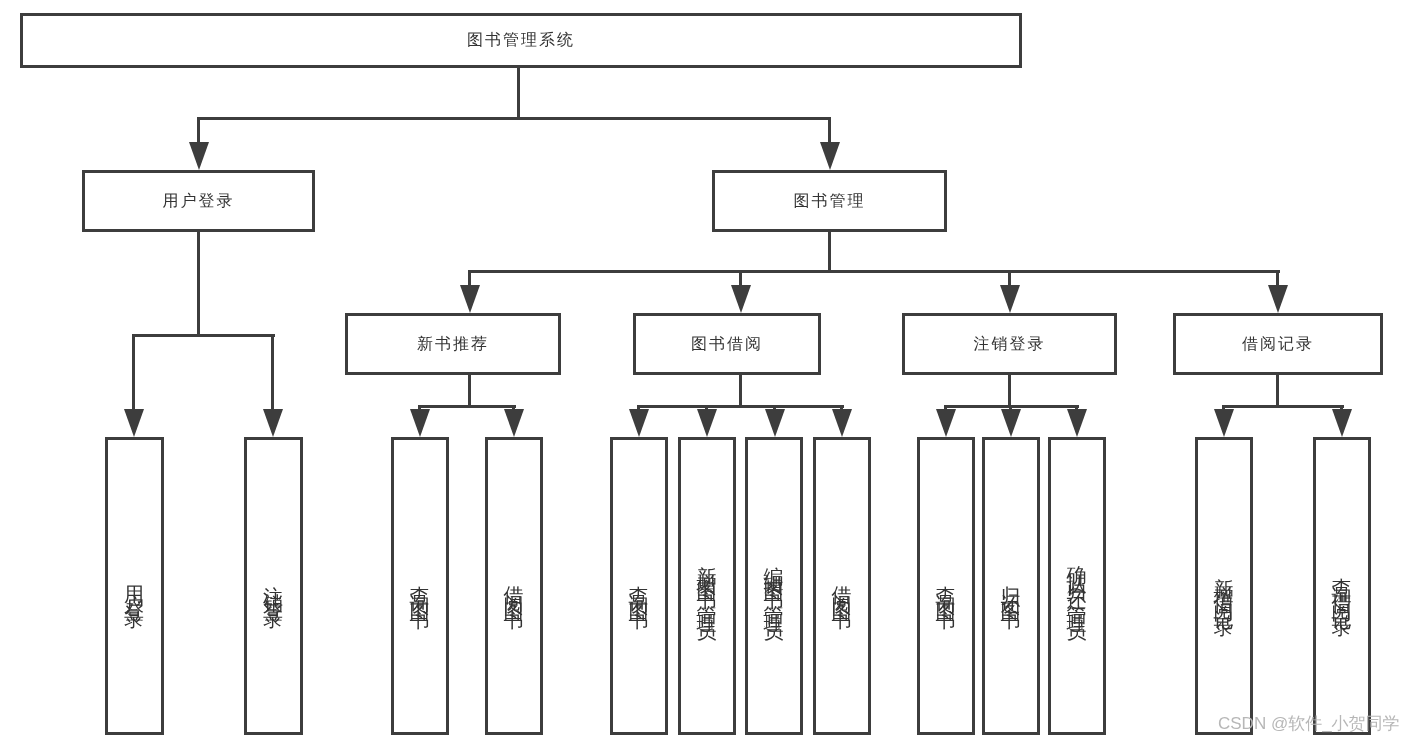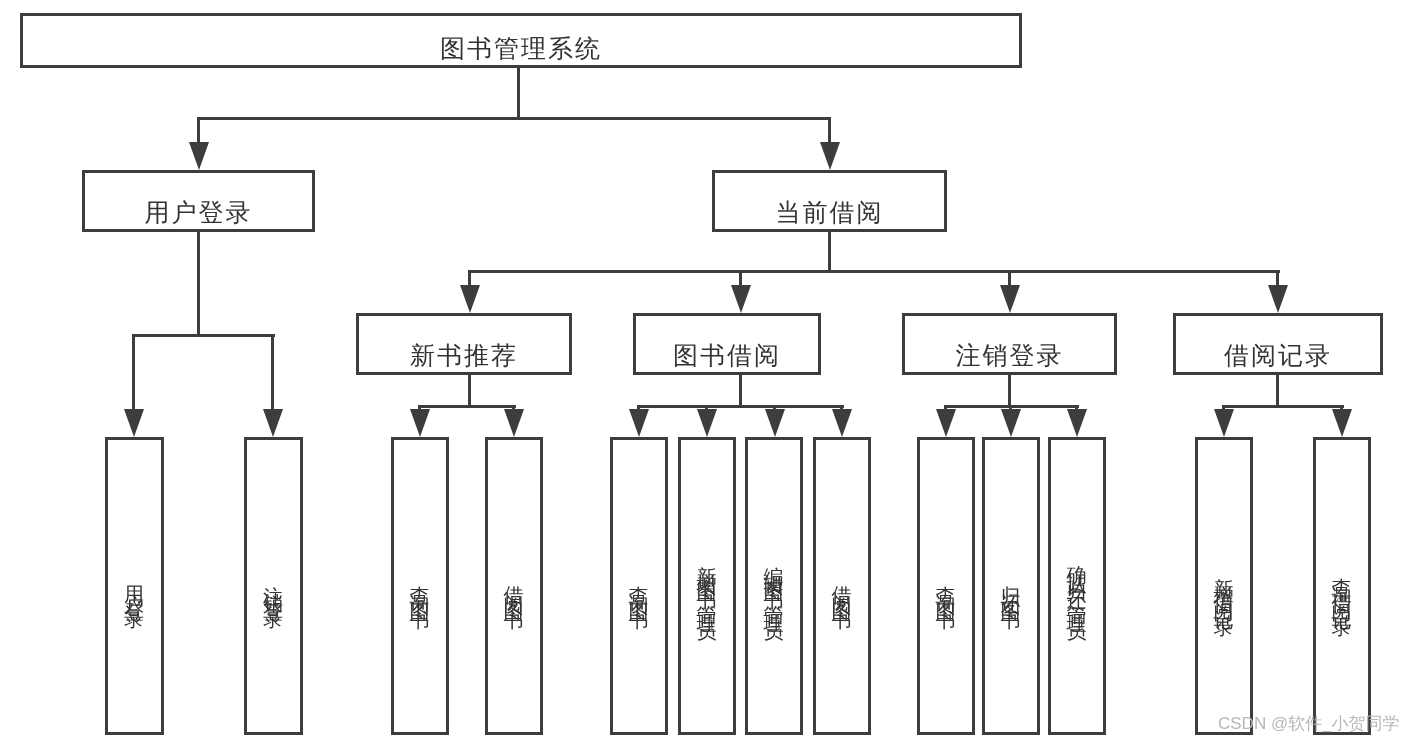--- a/index.html
+++ b/index.html
@@ -19,21 +19,21 @@
   }
   .box{
     position:absolute;
     box-sizing:border-box;
     border:3px solid var(--line);
     background:#fff;
     display:flex;
     align-items:center;
     justify-content:center;
   }
-  .hnode{font-size:25px;letter-spacing:2px;white-space:nowrap;align-items:flex-end;}
+  .hnode{font-size:16px;letter-spacing:2px;white-space:nowrap;}
   .leaf .vtxt{
     writing-mode:vertical-rl;
     text-orientation:mixed;
     font-size:20px;
     letter-spacing:8px;
     line-height:1;
     white-space:nowrap;
   }
   .vl{position:absolute;width:3px;background:var(--line);}
   .hl{position:absolute;height:3px;background:var(--line);}
@@ -65,42 +65,42 @@
   <div class="hl" style="left:197px;top:117px;width:634px;"></div>
   <div class="vl" style="left:197px;top:117px;height:27px;"></div>
   <div class="arr" style="left:189px;top:142px;"></div>
   <div class="vl" style="left:828px;top:117px;height:27px;"></div>
   <div class="arr" style="left:820px;top:142px;"></div>
 
   <div class="box hnode" style="left:82px;top:170px;width:233px;height:62px;">
     <span>用户登录</span>
   </div>
   <div class="box hnode" style="left:712px;top:170px;width:235px;height:62px;">
-    <span>当前借阅</span>
+    <span>图书管理</span>
   </div>
 
   <div class="vl" style="left:197px;top:232px;height:104px;"></div>
   <div class="hl" style="left:132px;top:334px;width:143px;"></div>
   <div class="vl" style="left:132px;top:334px;height:77px;"></div>
   <div class="arr" style="left:124px;top:409px;"></div>
   <div class="vl" style="left:271px;top:334px;height:77px;"></div>
   <div class="arr" style="left:263px;top:409px;"></div>
 
   <div class="vl" style="left:828px;top:232px;height:40px;"></div>
   <div class="hl" style="left:468px;top:270px;width:812px;"></div>
   <div class="vl" style="left:468px;top:270px;height:17px;"></div>
   <div class="arr" style="left:460px;top:285px;"></div>
   <div class="vl" style="left:739px;top:270px;height:17px;"></div>
   <div class="arr" style="left:731px;top:285px;"></div>
   <div class="vl" style="left:1008px;top:270px;height:17px;"></div>
   <div class="arr" style="left:1000px;top:285px;"></div>
   <div class="vl" style="left:1276px;top:270px;height:17px;"></div>
   <div class="arr" style="left:1268px;top:285px;"></div>
 
-  <div class="box hnode" style="left:356px;top:313px;width:216px;height:62px;">
+  <div class="box hnode" style="left:345px;top:313px;width:216px;height:62px;">
     <span>新书推荐</span>
   </div>
   <div class="box hnode" style="left:633px;top:313px;width:188px;height:62px;">
     <span>图书借阅</span>
   </div>
   <div class="box hnode" style="left:902px;top:313px;width:215px;height:62px;">
     <span>注销登录</span>
   </div>
   <div class="box hnode" style="left:1173px;top:313px;width:210px;height:62px;">
     <span>借阅记录</span>

